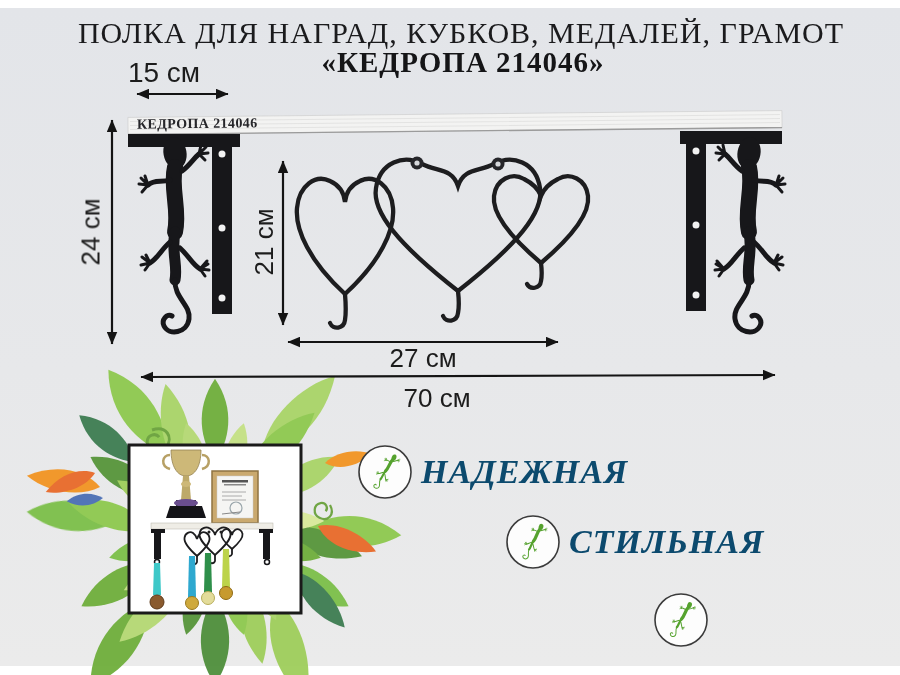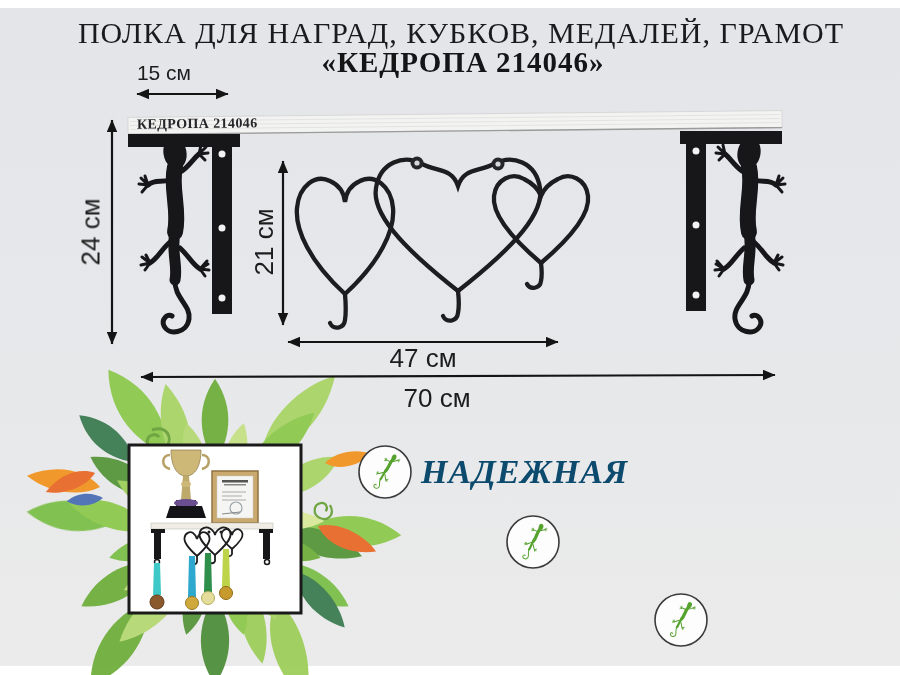--- a/index.html
+++ b/index.html
@@ -7,21 +7,21 @@
          font-family:"Liberation Sans",sans-serif;color:#1d1d1f;}
   .canvas{position:absolute;left:0;top:8px;width:900px;height:658px;
           background:linear-gradient(180deg,#e3e5e9 0%,#e7e8ea 55%,#ebebeb 100%);}
   svg.art{position:absolute;left:0;top:0;width:900px;height:675px;z-index:1;}
   .lbl{position:absolute;z-index:2;white-space:nowrap;}
   .serif{font-family:"Liberation Serif","DejaVu Serif",serif;}
   .title1{left:461px;top:33px;transform:translate(-50%,-50%);font-size:30px;letter-spacing:1px;color:#1b1b1d;}
   .title2{left:463px;top:62px;transform:translate(-50%,-50%);font-size:29px;font-weight:bold;letter-spacing:1px;color:#151517;}
   .boardlbl{left:137px;top:124px;transform:translate(0,-50%) rotate(-0.6deg);font-size:14px;font-weight:bold;letter-spacing:.4px;color:#26262a;}
   .dim{font-size:26px;color:#1c1c1c;}
-  .dim.small{font-size:21px;}
+  .dim.small{font-size:28px;}
   .dimc{transform:translate(-50%,-50%);}
   .dimv{transform:translate(-50%,-50%) rotate(-90deg);}
   .feature{font-size:34px;font-weight:bold;font-style:italic;letter-spacing:1px;color:#0c4a6e;transform:translate(0,-50%);}
 </style>
 </head>
 <body>
 
 <div class="stage">
   <div class="canvas"></div>
 
@@ -212,17 +212,18 @@
     </g>
   </svg>
 
   <div class="lbl serif title1">ПОЛКА ДЛЯ НАГРАД, КУБКОВ, МЕДАЛЕЙ, ГРАМОТ</div>
   <div class="lbl serif title2">«КЕДРОПА 214046»</div>
   <div class="lbl serif boardlbl">КЕДРОПА 214046</div>
 
   <div class="lbl dim small dimc" style="left:164px;top:73px;">15 см</div>
   <div class="lbl dim dimv" style="left:91px;top:232px;">24 см</div>
   <div class="lbl dim dimv" style="left:264px;top:242px;">21 см</div>
-  <div class="lbl dim dimc" style="left:423px;top:358px;">47 см</div>
+  <div class="lbl dim dimc" style="left:423px;top:358px;">27 см</div>
   <div class="lbl dim dimc" style="left:437px;top:398px;">70 см</div>
 
   <div class="lbl serif feature" style="left:421px;top:472px;">НАДЕЖНАЯ</div>
+  <div class="lbl serif feature" style="left:569px;top:542px;">СТИЛЬНАЯ</div>
 </div>
 
 </body></html>

